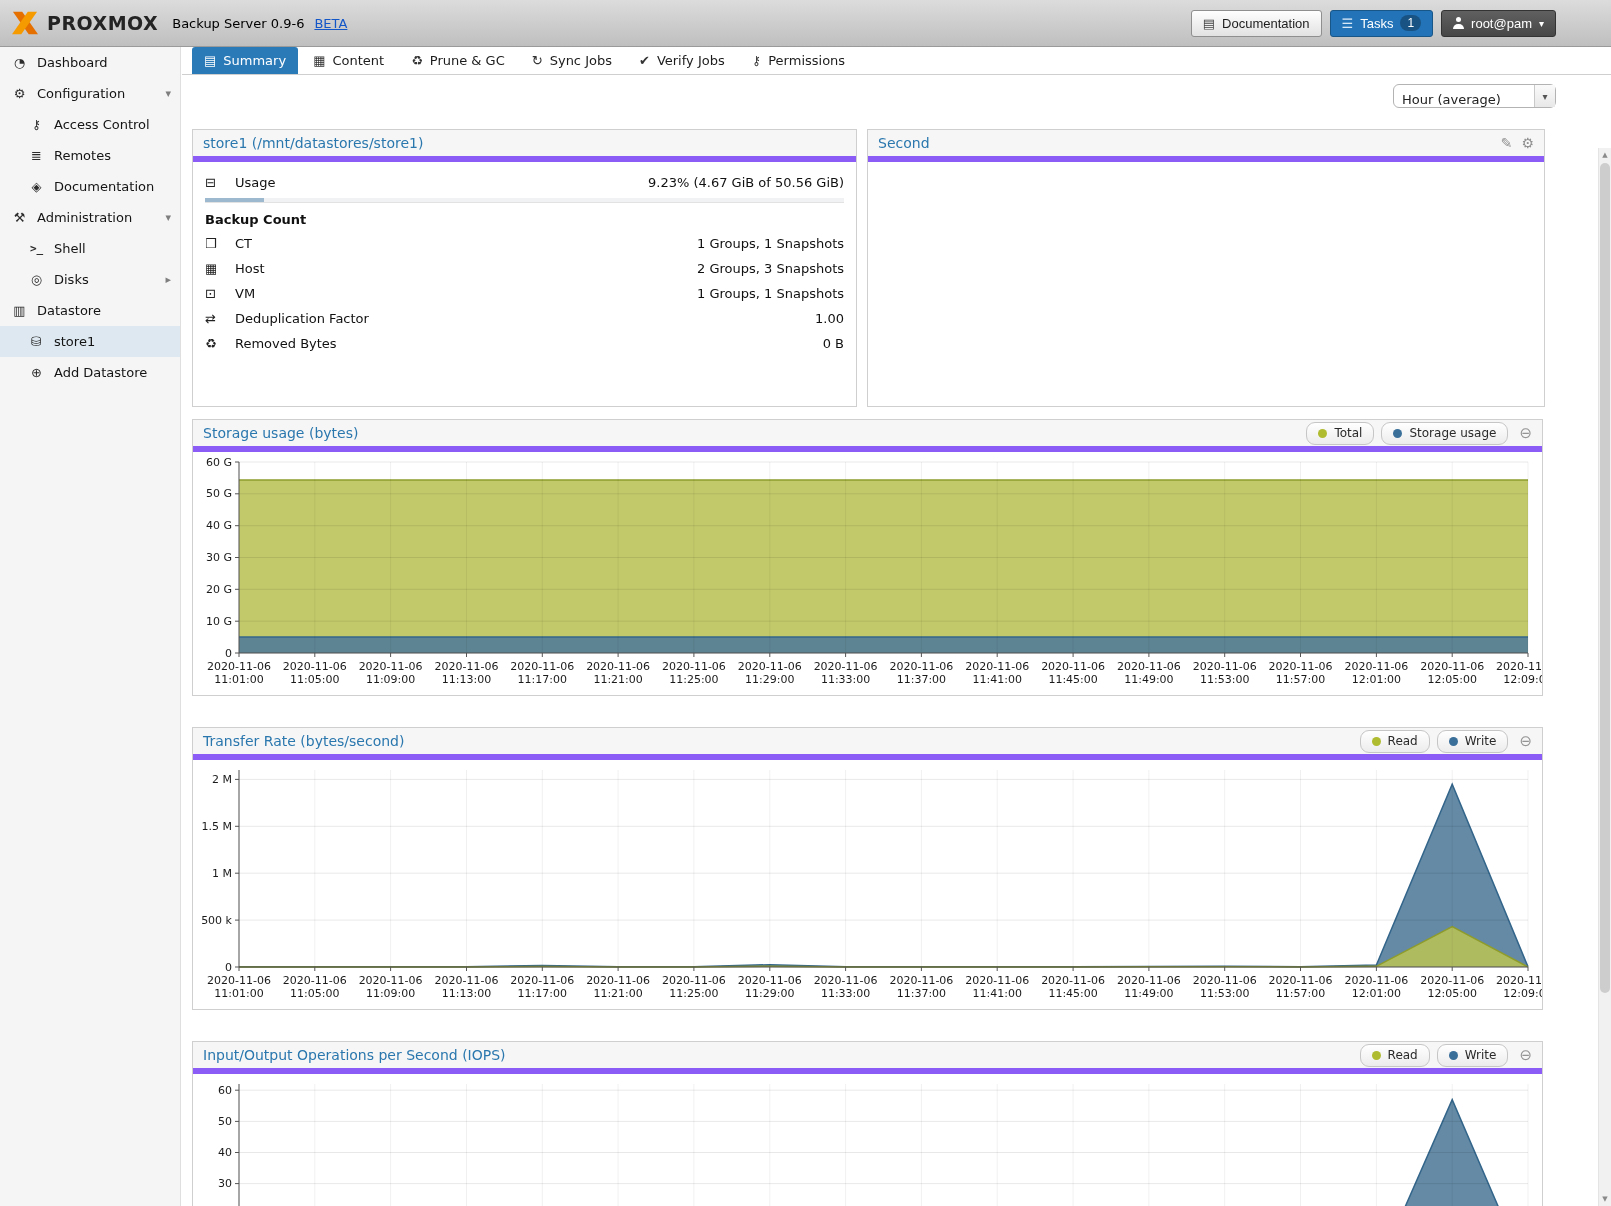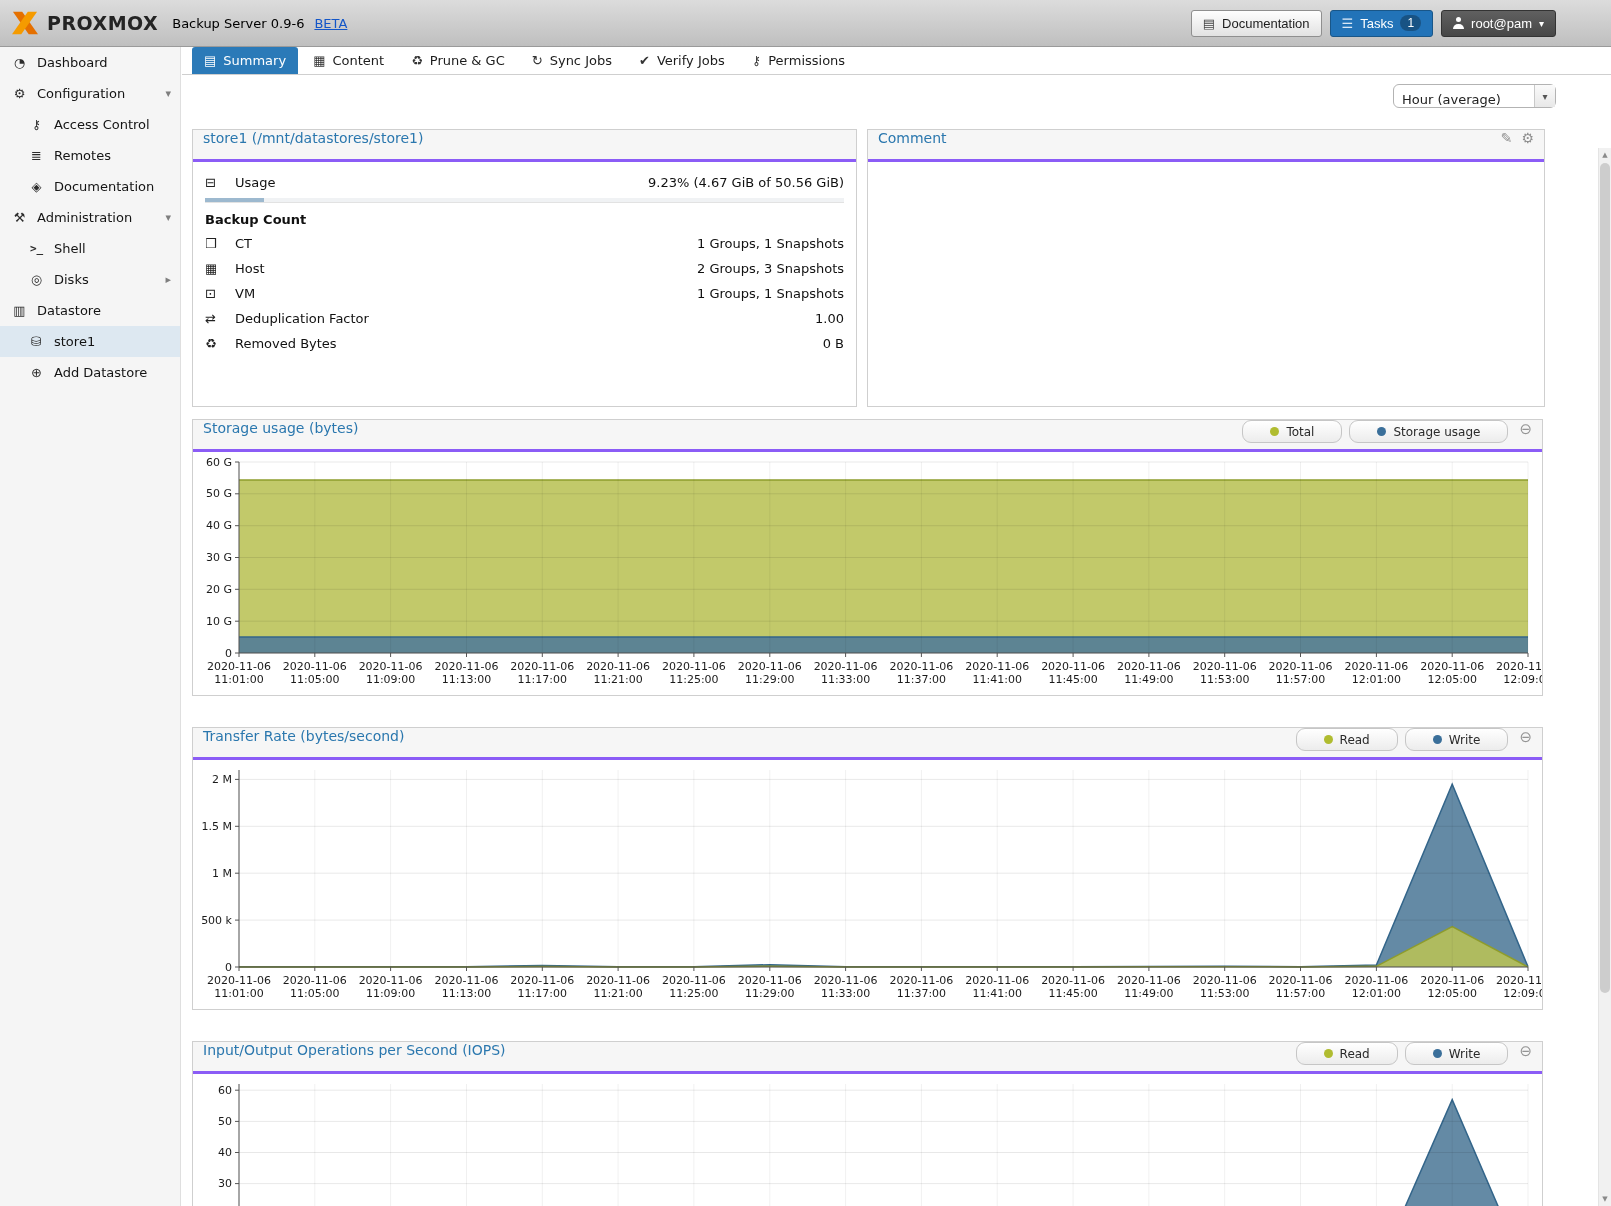--- a/index.html
+++ b/index.html
@@ -48,36 +48,36 @@
   .select{width:163px;height:24px;border:1px solid #b3b3b3;border-radius:6px;background:#fff;display:flex;align-items:flex-end;cursor:pointer}
   .select .sel-text{flex:1;padding:0 8px;color:#222}
   .select .trigger{width:21px;height:100%;border-left:1px solid #c9c9c9;background:linear-gradient(#fafafa,#e8e8e8);
     display:flex;align-items:center;justify-content:center;color:#555;font-size:10px}
 
   .content{padding:12px 0 0 10px;width:1363px}
   .prow{display:flex;gap:10px;height:278px;margin-bottom:12px}
   .panel{border:1px solid #cfcfcf;background:#fff}
   .panel-l{width:665px}
   .panel-r{flex:1;display:flex;flex-direction:column}
-  .panel-header{height:32px;display:flex;padding:0 10px;background:#f6f6f6;border-bottom:3px solid #8b5cf6;flex:0 0 32px}
+  .panel-header{height:32px;display:flex;align-items:center;padding:0 10px;background:#f6f6f6;border-bottom:6px solid #8b5cf6;flex:0 0 32px}
   .panel-title{font-size:14px;color:#2a77ae;white-space:nowrap}
   .spacer{flex:1}
   .hicon{color:#8f8f8f;font-size:14px;margin-left:9px;cursor:pointer}
   .panel-body{padding:8px 12px}
   .panel-r .panel-body{flex:1}
   .kv{display:flex;align-items:center;height:25px}
   .kv .ricon{width:18px;color:#222;font-size:13px;flex:0 0 18px}
   .kv .klabel{margin-left:12px}
   .kv .kval{margin-left:auto}
   .usage-bar{height:5px;background:#f0f2f4;border-bottom:1px solid #e2e2e2;margin:3px 0 7px}
   .usage-fill{height:100%;background:#9db9cf}
   .sect-head{font-weight:bold;margin:9px 0 4px}
 
   .chart-panel{margin-bottom:31px;width:1351px}
-  .legend-chip{display:inline-flex;align-items:center;gap:7px;height:23px;padding:0 27px;margin-left:7px;
+  .legend-chip{display:inline-flex;align-items:center;gap:7px;height:23px;padding:0 11px;margin-left:7px;
     border:1px solid #c6c6c6;border-radius:9px;background:linear-gradient(#fff,#ececec);font-size:12px;color:#2a2a2a;cursor:pointer}
   .dot{width:9px;height:9px;border-radius:50%;background:#999}
   .collapse{margin-left:11px;color:#949494;font-size:15px;cursor:pointer}
   .chart{background:#fff;line-height:0}
 
   
   .scrollbar{position:absolute;top:148px;right:0;bottom:0;width:13px;background:#f1f1f1;border-left:1px solid #e4e4e4;z-index:5}
   .sb-btn{height:14px;display:flex;align-items:center;justify-content:center;font-size:7px;color:#8a8a8a;cursor:pointer}
   .sb-btn.down{position:absolute;bottom:0;left:0;right:0}
   .sb-thumb{position:absolute;top:15px;left:1px;right:1px;height:830px;background:#cdcdcd;border-radius:6px;cursor:grab}
@@ -242,21 +242,21 @@
           <div class="kv">
             <span class="ricon">♻</span>
             <span class="klabel">Removed Bytes</span>
             <span class="kval">0 B</span>
           </div>
         </div>
       </section>
 
       <section class="panel panel-r">
         <div class="panel-header">
-          <span class="panel-title">Comment</span>
+          <span class="panel-title">Second</span>
           <span class="spacer"></span>
           <span class="hicon">✎</span>
           <span class="hicon">⚙</span>
         </div>
         <div class="panel-body"></div>
       </section>
     </div>
 
     <section class="panel chart-panel">
       <div class="panel-header">

